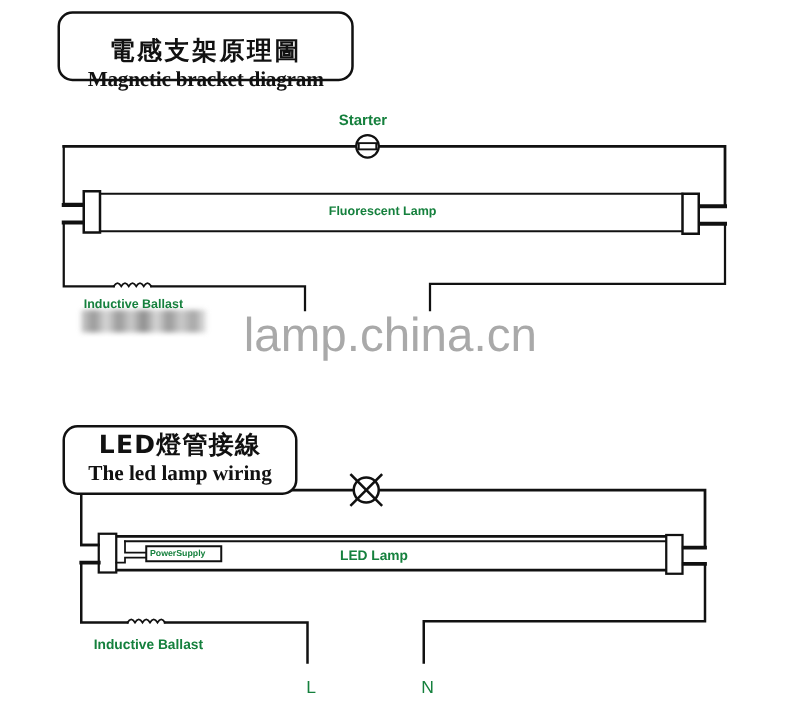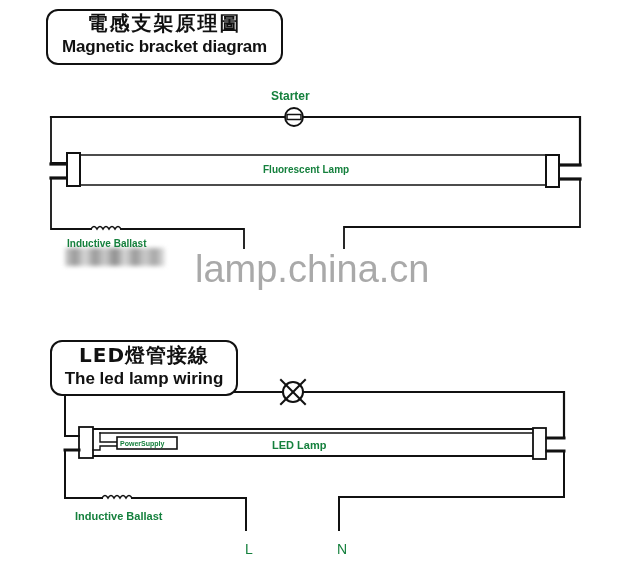--- a/index.html
+++ b/index.html
@@ -4,23 +4,23 @@
   <style>
     html, body { margin: 0; padding: 0; background: #ffffff; }
     body { width: 636px; height: 561px; position: relative; overflow: hidden; font-family: "Liberation Sans", sans-serif; }
     .stage { position: absolute; left: 0; top: 0; width: 636px; height: 561px; }
     svg { position: absolute; left: 0; top: 0; }
     .title-box {
       position: absolute; border: 2px solid #111; border-radius: 12px;
       background: #fff; text-align: center; color: #111; line-height: 1;
     }
     .title-box .cn { font-family: "DejaVu Sans", sans-serif; font-weight: bold; letter-spacing: 2px; }
-    .title-box .en { font-family: Liberation Sans, sans-serif; font-weight: bold; }
+    .title-box .en { font-family: Liberation Serif, serif; font-weight: bold; }
     #title1 { left: 46px; top: 9px; width: 233px; height: 52px; }
-    #title1 .cn { font-size: 20px; margin-top: 2px; }
+    #title1 .cn { font-size: 20px; margin-top: 19px; }
     #title1 .en { font-size: 17px; margin-top: 5px; letter-spacing: -0.2px; }
     #title2 { left: 50px; top: 300px; width: 184px; height: 52px; margin-top: 40px; }
     #title2 .cn { font-size: 20px; margin-top: 3px; letter-spacing: 1px; }
     #title2 .en { font-size: 17px; margin-top: 5px; }
     .lbl { position: absolute; font-family: "Liberation Sans", sans-serif; font-weight: bold; color: #15803d; white-space: nowrap; }
     #starter-label { left: 271px; top: 89px; font-size: 12px; }
     #fluor-label { left: 263px; top: 164px; font-size: 10px; }
     #ballast1-label { left: 67px; top: 238px; font-size: 10px; }
     #ballast1-blur {
       position: absolute; left: 65px; top: 248px; width: 100px; height: 18px;

